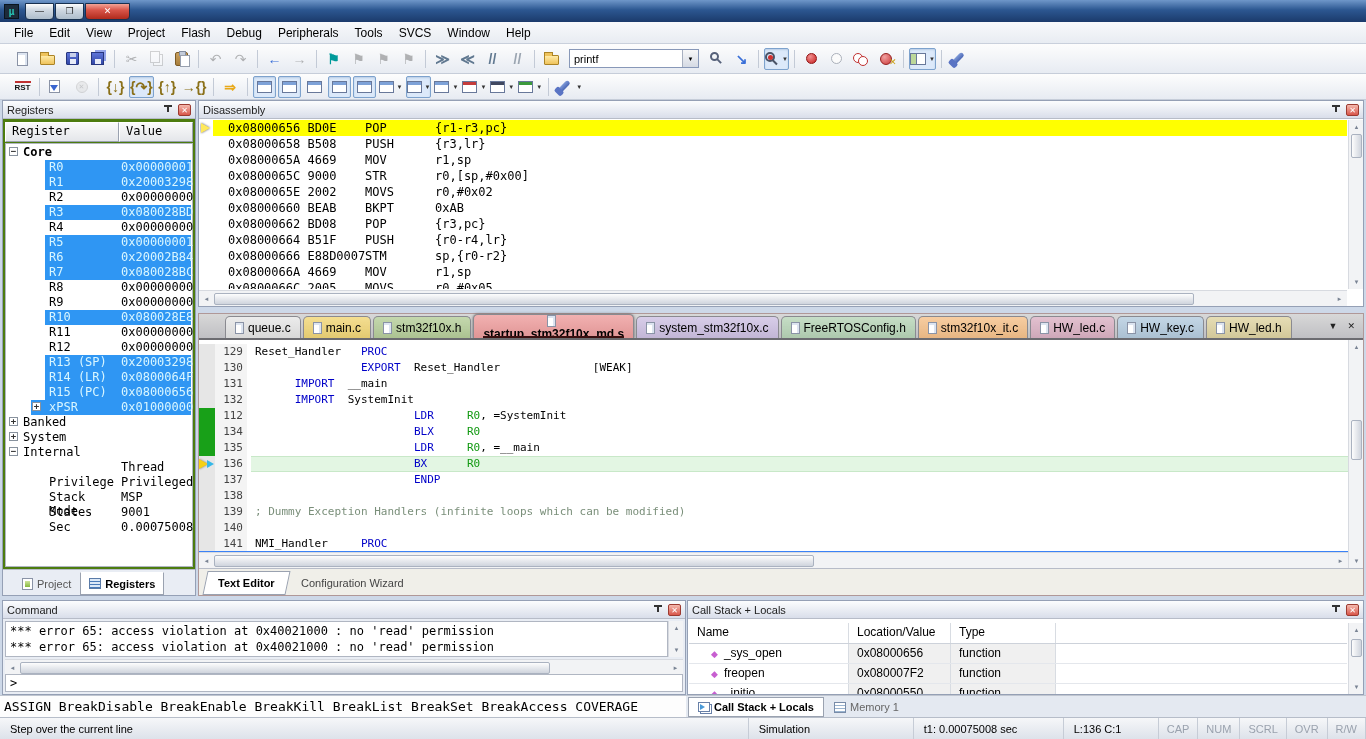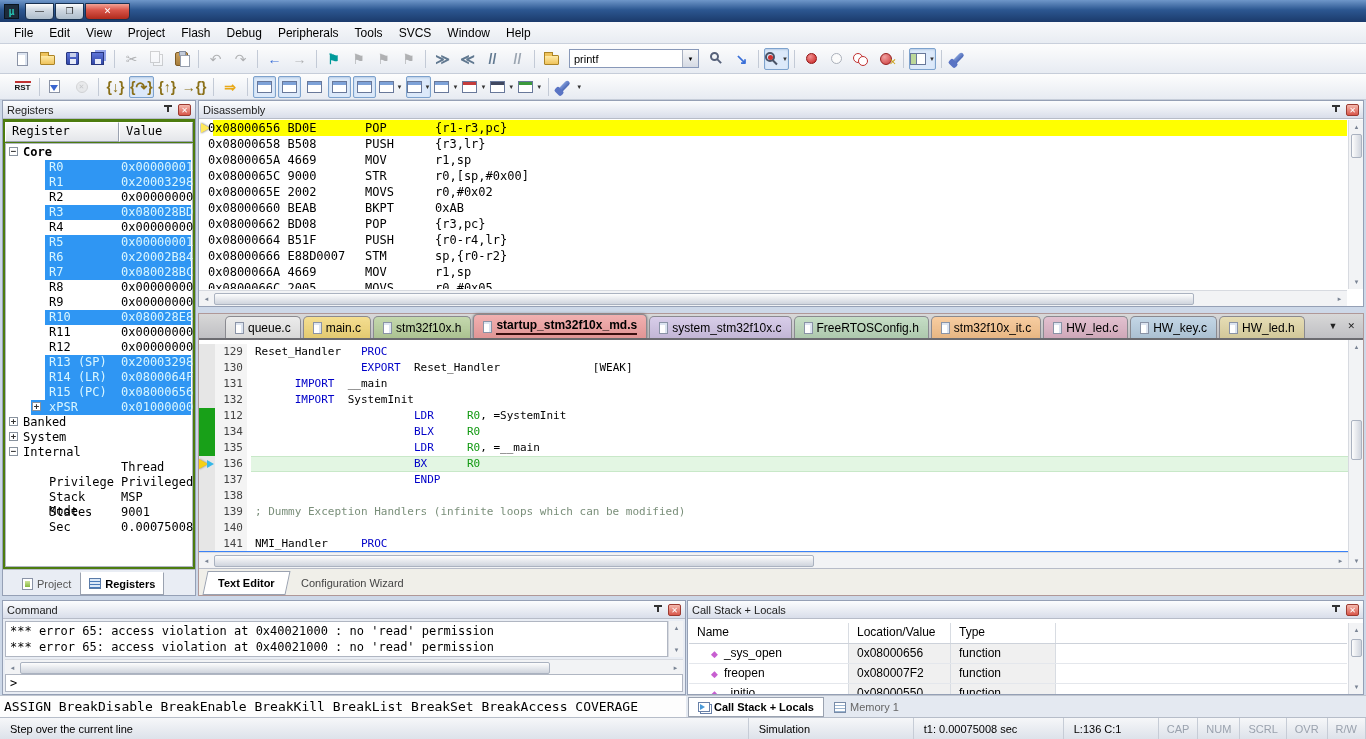--- a/index.html
+++ b/index.html
@@ -117,21 +117,21 @@
 #reg-tabs{position:absolute;left:0;bottom:0;right:0;height:26px;background:#e9edf4;border-top:1px solid #b7bcc8;
   display:flex;align-items:stretch;padding:2px 4px 0 10px}
 .ptab{display:flex;align-items:center;padding:0 8px;font-size:11px;color:#555;border:1px solid transparent}
 .ptab.act{background:#fff;border-color:#9aa2b0;border-top-color:#fff;color:#000;font-weight:bold}
 
 #dispanel{left:198px;top:100px;width:1166px;height:207px}
 #da-rows{position:absolute;left:1px;top:19px;right:16px;bottom:17px;overflow:hidden;
   font-family:"DejaVu Sans Mono",monospace;font-size:12px;background:#fff}
 .darow{position:relative;height:16px;line-height:16px;padding-left:14px;white-space:pre}
 .darow.cur::before{content:"";position:absolute;left:13px;right:0;top:0;bottom:0;background:#ffff00}
-.da-addr{position:absolute;left:8px}
+.da-addr{position:absolute;left:28px}
 .da-mn{position:absolute;left:165px}
 .da-ops{position:absolute;left:235px}
 .cur-arrow{position:absolute;left:1px;top:3px;width:0;height:0;border-top:5px solid transparent;
   border-bottom:5px solid transparent;border-left:9px solid #ffe95c;filter:drop-shadow(0 0 1px #556)}
 
 #editor{left:198px;top:313px;width:1166px;height:283px;border:1px solid #b09898;background:#3b82f6;position:absolute}
 #etabbar{position:absolute;left:0;top:0;right:0;height:26px;background:linear-gradient(#d8d8d8,#bfbfc3);
   border-bottom:2px solid #6b6b70;display:flex;align-items:flex-end;padding-left:26px}
 .etab{display:inline-flex;align-items:center;height:22px;padding:0 9px;margin-right:2px;
   border:1px solid #8a8a90;border-bottom:none;border-radius:5px 5px 0 0;font-size:12px;max-width:190px;white-space:nowrap}
@@ -572,21 +572,21 @@
         <span class="etlabel">queue.c</span>
       </span>
       <span class="etab" style="background: linear-gradient(rgba(255, 255, 255, 0.19), rgba(0, 0, 0, 0.063)), rgb(242, 215, 120);">
         <span class="sh sh-page-sm"></span>
         <span class="etlabel">main.c</span>
       </span>
       <span class="etab" style="background: linear-gradient(rgba(255, 255, 255, 0.19), rgba(0, 0, 0, 0.063)), rgb(183, 207, 155);">
         <span class="sh sh-page-sm"></span>
         <span class="etlabel">stm32f10x.h</span>
       </span>
-      <span class="etab act" style="background: linear-gradient(rgba(255, 255, 255, 0.19), rgba(0, 0, 0, 0.063)), rgb(239, 159, 159);">
+      <span class="etab act" style="background: linear-gradient(rgba(255, 255, 255, 0.19), rgba(0, 0, 0, 0.063)), rgb(239, 159, 159); flex-direction: column;">
         <span class="sh sh-page-sm"></span>
         <span class="etlabel b">startup_stm32f10x_md.s</span>
       </span>
       <span class="etab" style="background: linear-gradient(rgba(255, 255, 255, 0.19), rgba(0, 0, 0, 0.063)), rgb(207, 194, 228);">
         <span class="sh sh-page-sm"></span>
         <span class="etlabel">system_stm32f10x.c</span>
       </span>
       <span class="etab" style="background: linear-gradient(rgba(255, 255, 255, 0.19), rgba(0, 0, 0, 0.063)), rgb(185, 214, 185);">
         <span class="sh sh-page-sm"></span>
         <span class="etlabel">FreeRTOSConfig.h</span>

